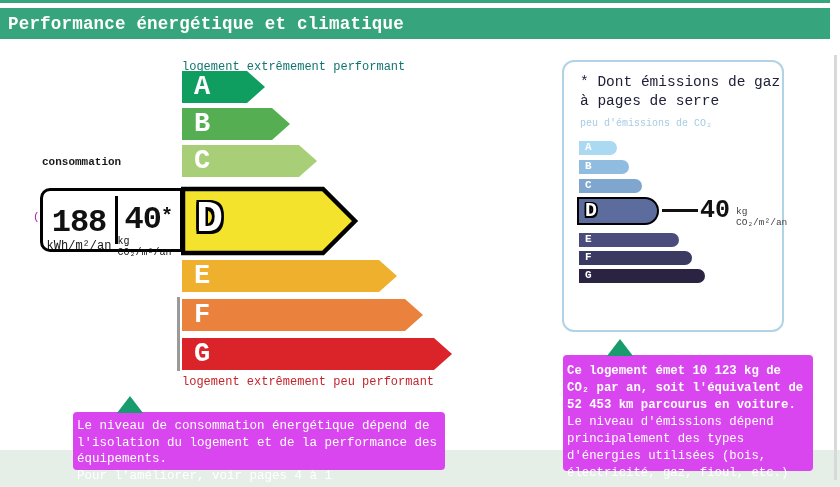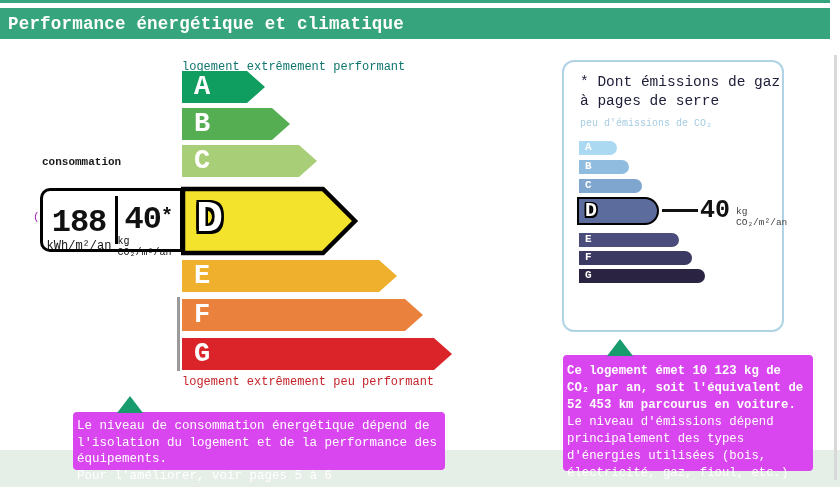--- a/index.html
+++ b/index.html
@@ -153,21 +153,21 @@
     <div class="co2-unit">kg CO₂/m²/an</div>
     <div class="cbar cb-e">E</div>
     <div class="cbar cb-f">F</div>
     <div class="cbar cb-g">G</div>
 
   </section>
 
   <div class="bubble bubble-left">
     <div class="pointer"></div>
     <div>Le niveau de consommation énergétique dépend de l'isolation du logement et de la performance des équipements.</div>
-    <div>Pour l'améliorer, voir pages 5 à 6</div>
+    <div>Pour l'améliorer, voir pages 4 à 1</div>
   </div>
 
   <div class="bubble bubble-right">
     <div class="pointer"></div>
     <div class="b">Ce logement émet 10 123 kg de CO₂ par an, soit l'équivalent de 52 453 km parcourus en voiture.</div>
     <div>Le niveau d'émissions dépend principalement des types d'énergies utilisées (bois, électricité, gaz, fioul, etc.)</div>
   </div>
 
 </div>
 

